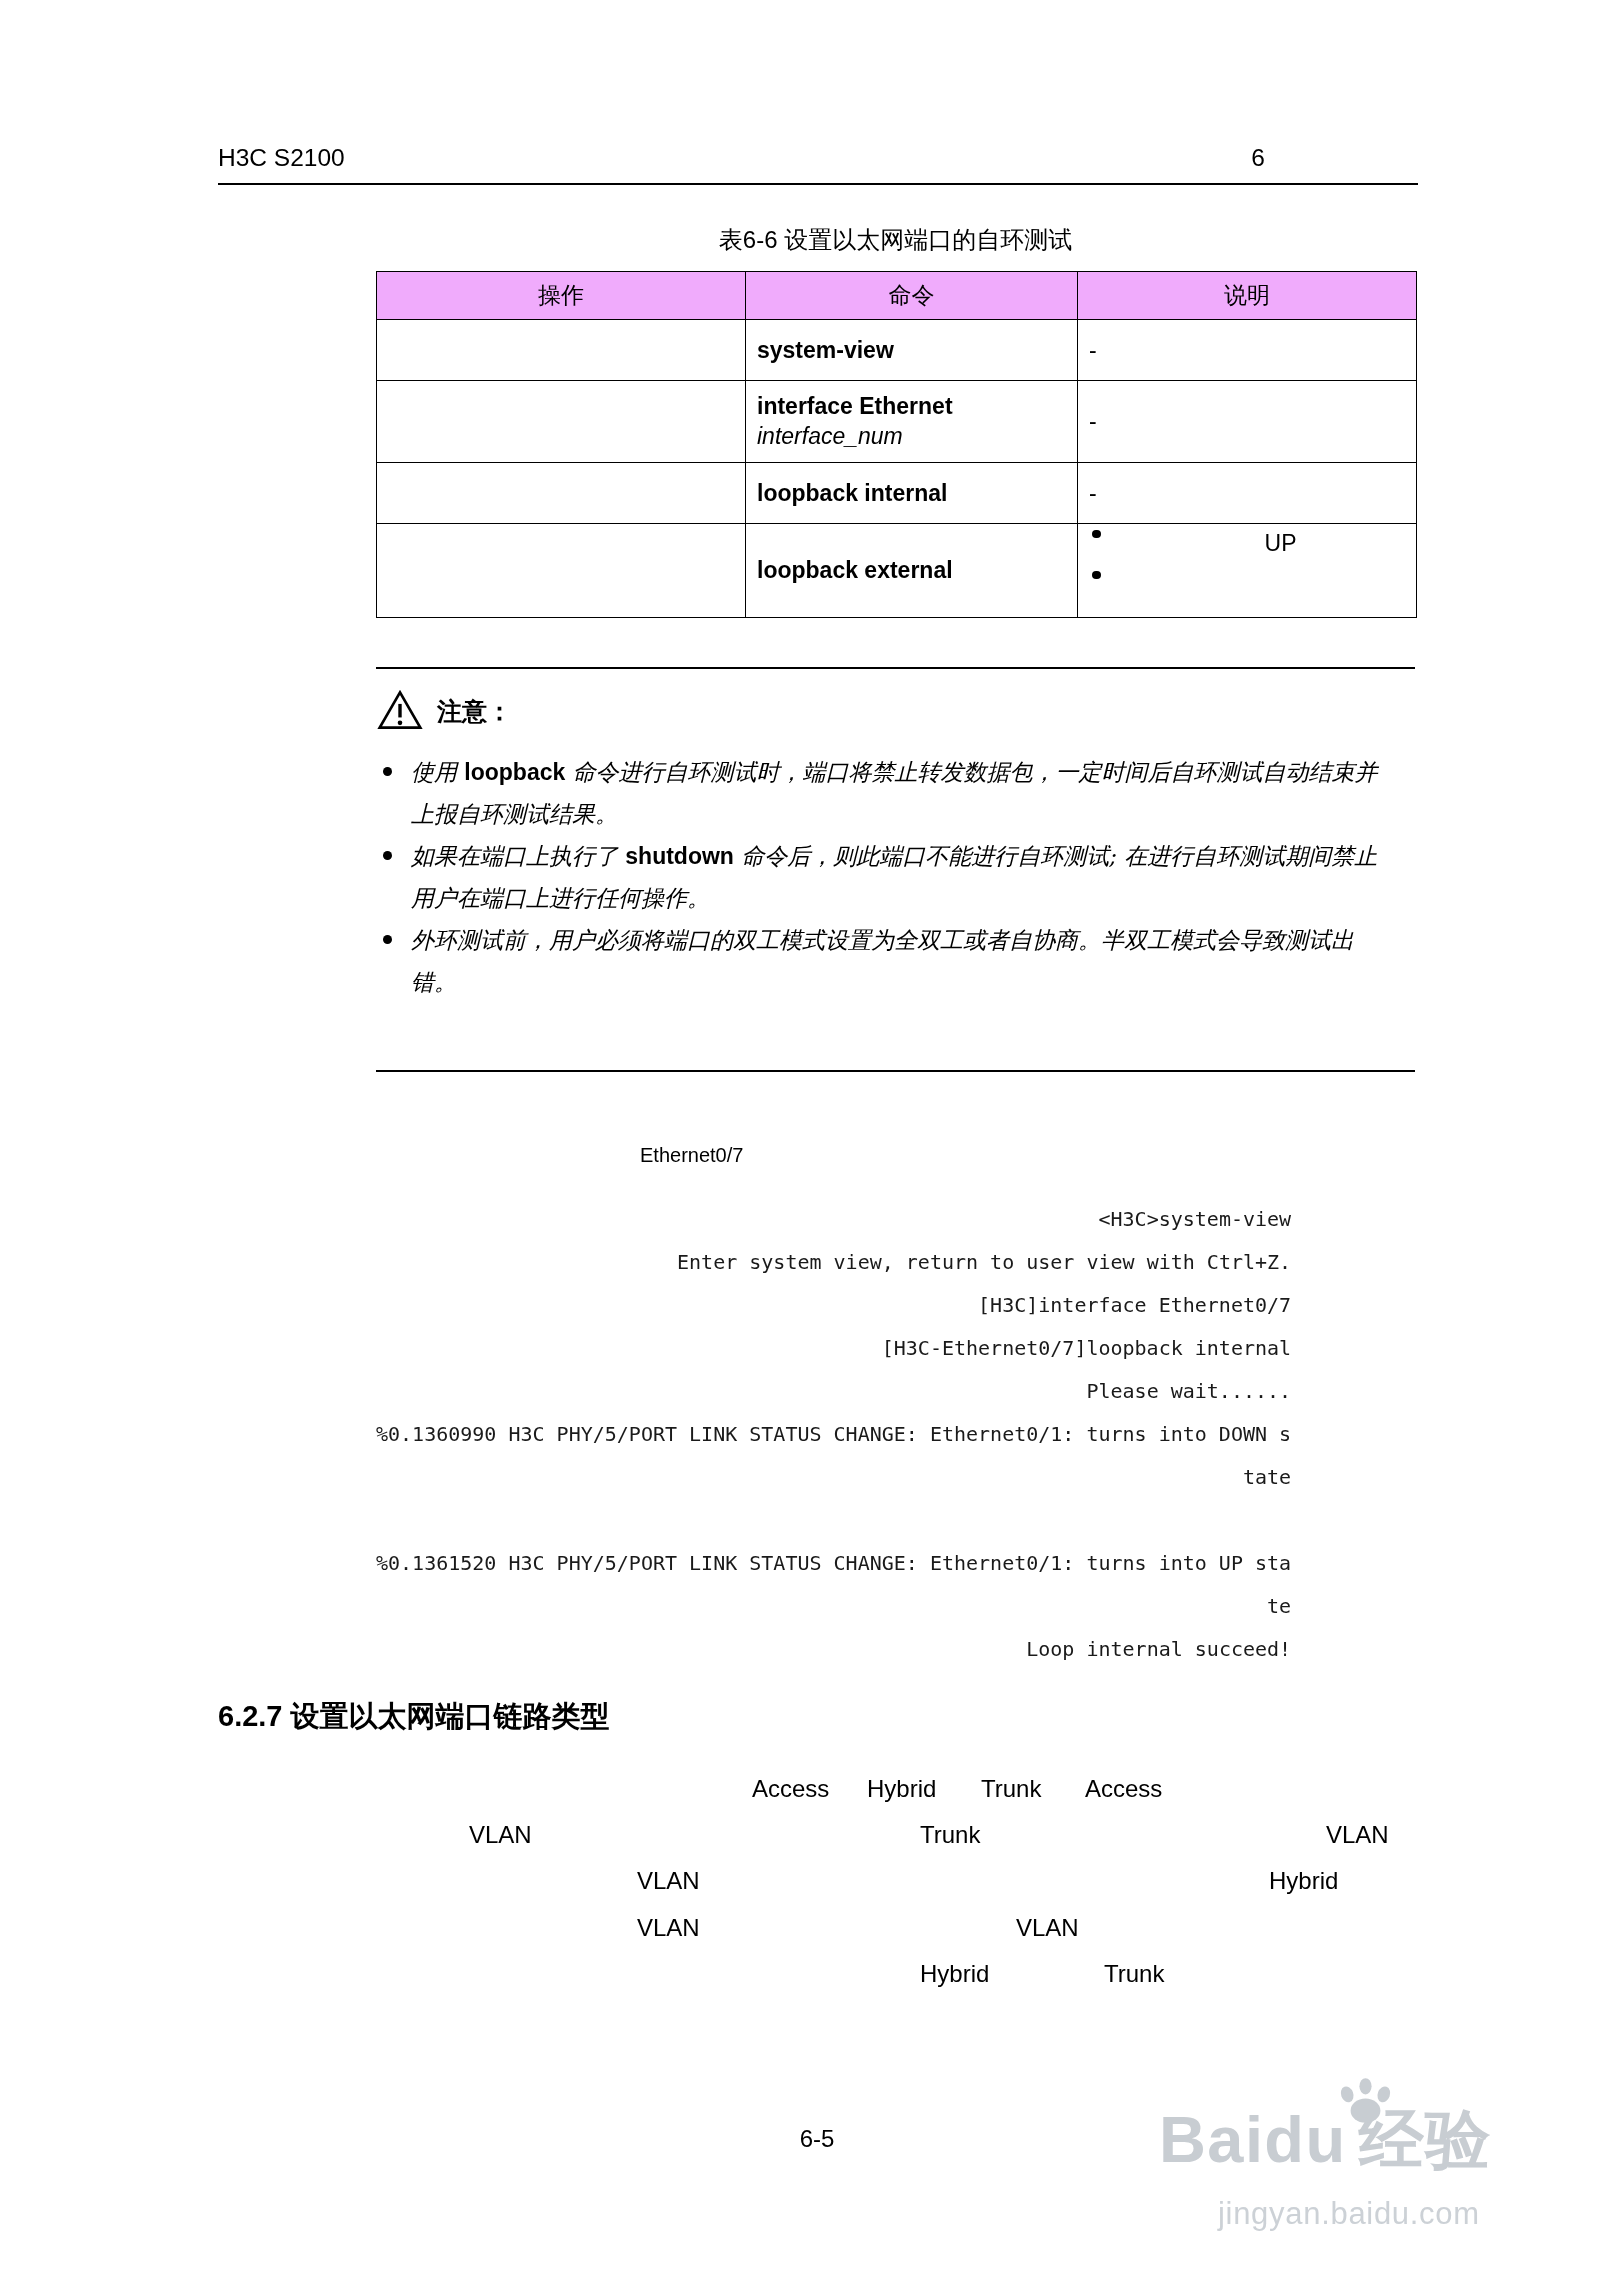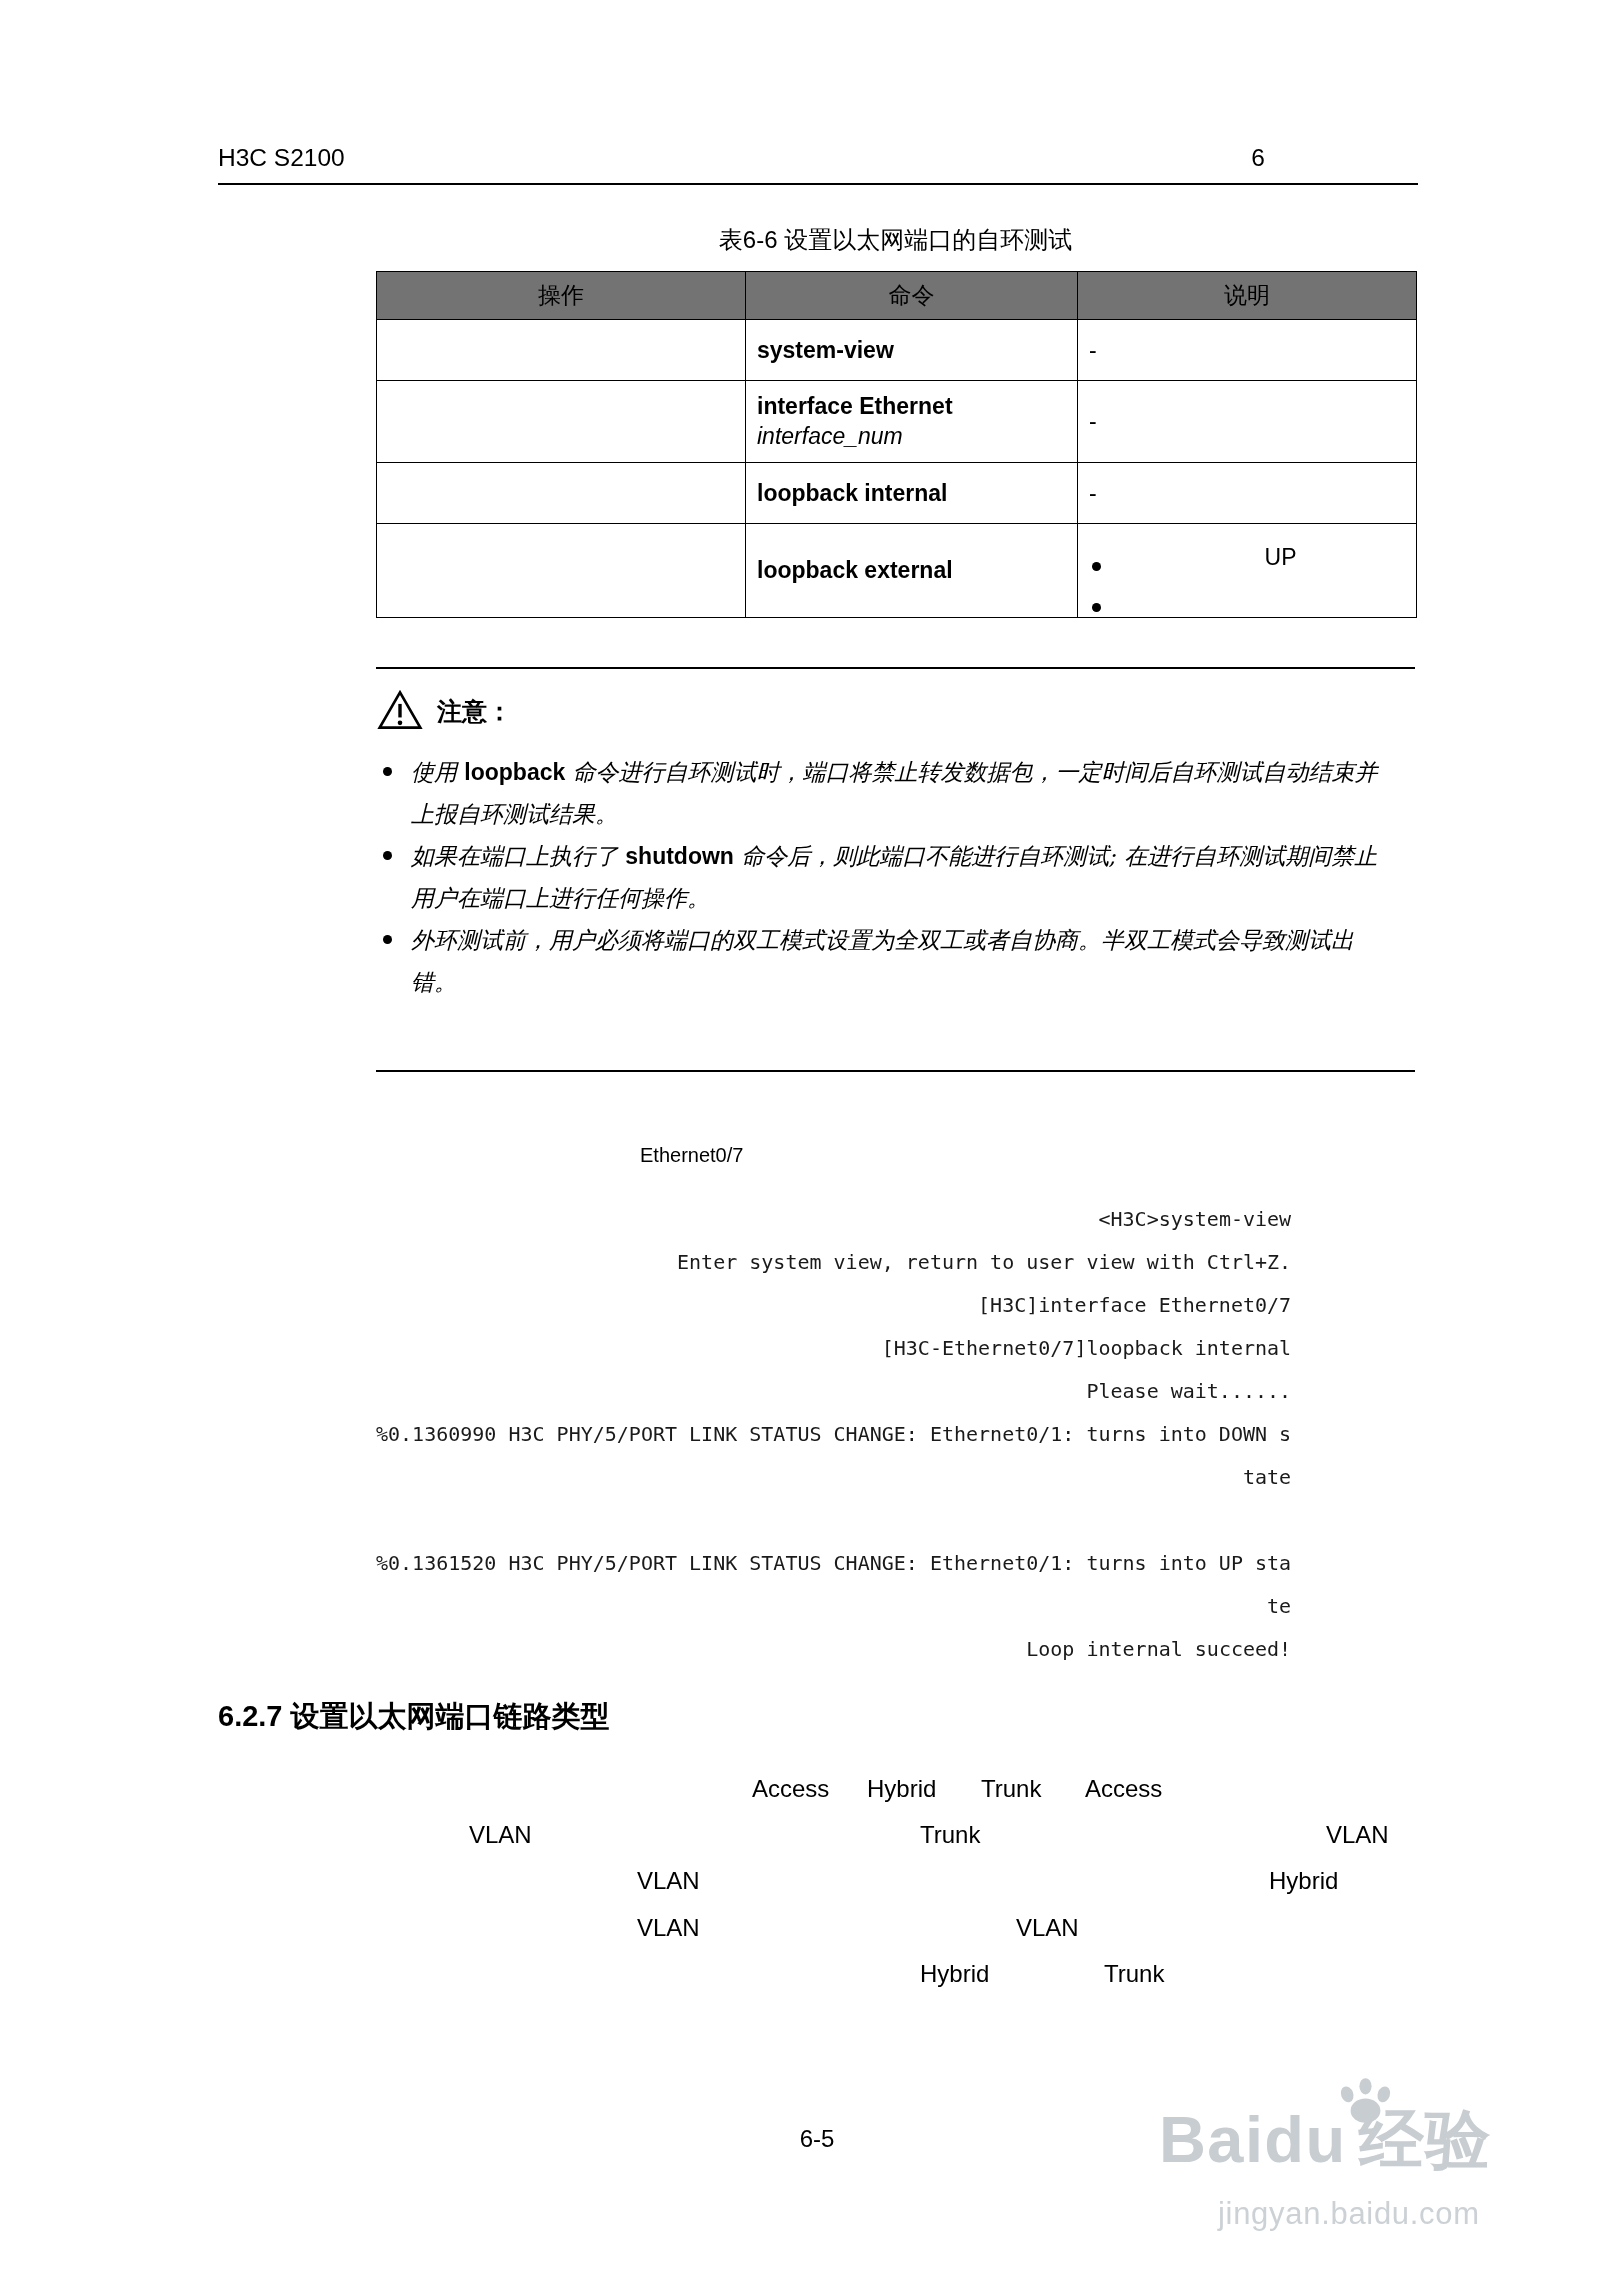--- a/index.html
+++ b/index.html
@@ -28,29 +28,29 @@
   
   table.cmd-table {
     position:absolute; left:376px; top:271px; width:1039px;
     border-collapse:collapse; table-layout:fixed;
   }
   .cmd-table th, .cmd-table td {
     border:1.4px solid #000; font-size:23px; vertical-align:middle;
     padding:5.5px 11px;
   }
   .cmd-table th {
-    background:#737373; font-weight:normal; text-align:center; height:48px;
+    background:#f0abfc; font-weight:normal; text-align:center; height:48px;
   }
   .cmd-table .r1 td { height:61px; }
   .cmd-table .r2 td { height:82px; }
   .cmd-table .r3 td { height:61px; }
   .cmd-table .r4 td { height:94px; }
   .cmd { font-weight:bold; }
   .cmd-arg { font-style:italic; font-weight:normal; display:block; margin-top:2.7px; }
-  .desc-bullet { display:flex; align-items:flex-end; height:41px; }
+  .desc-bullet { display:flex; align-items:flex-start; height:41px; }
   .desc-bullet .dot {
     width:8.9px; height:8.9px; border-radius:50%; background:#000;
     flex:0 0 8.9px; margin-left:2.7px;
   }
   .desc-bullet .b-text { margin-left:164px; }
 
   
   .note {
     position:absolute; left:376px; top:667px; width:1039px; height:405px;
     border-top:2px solid #000; border-bottom:2px solid #000;

